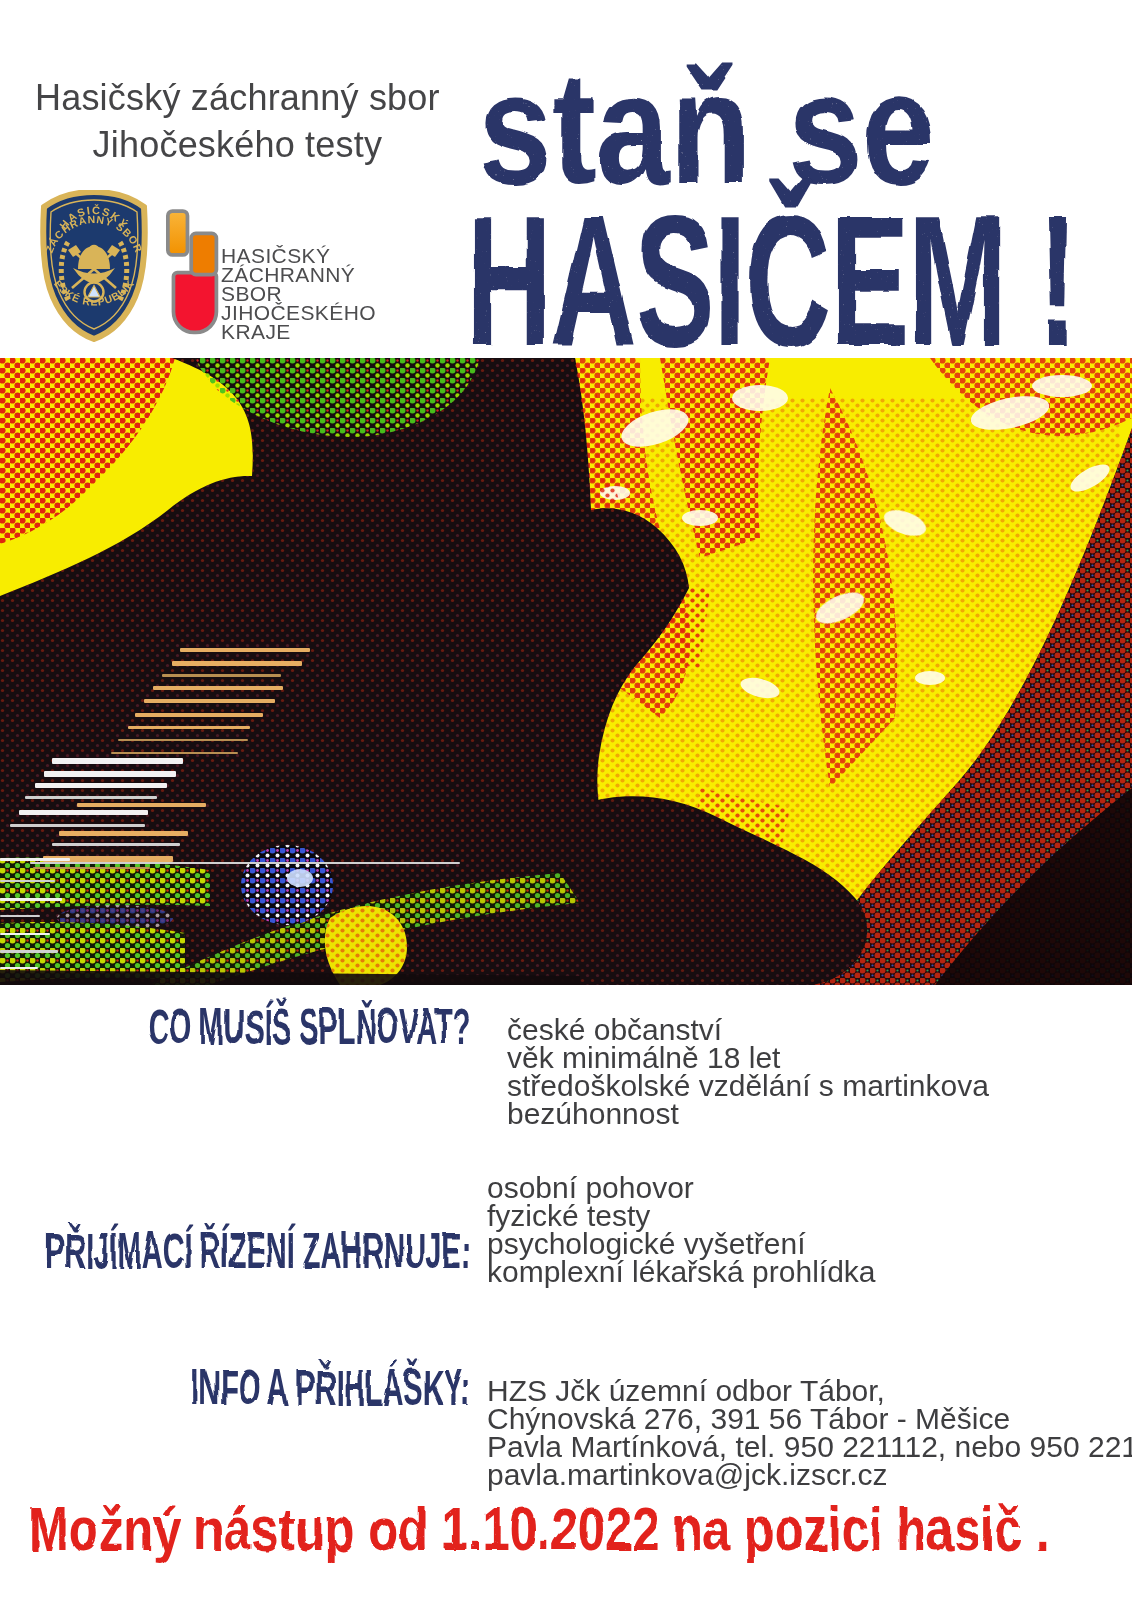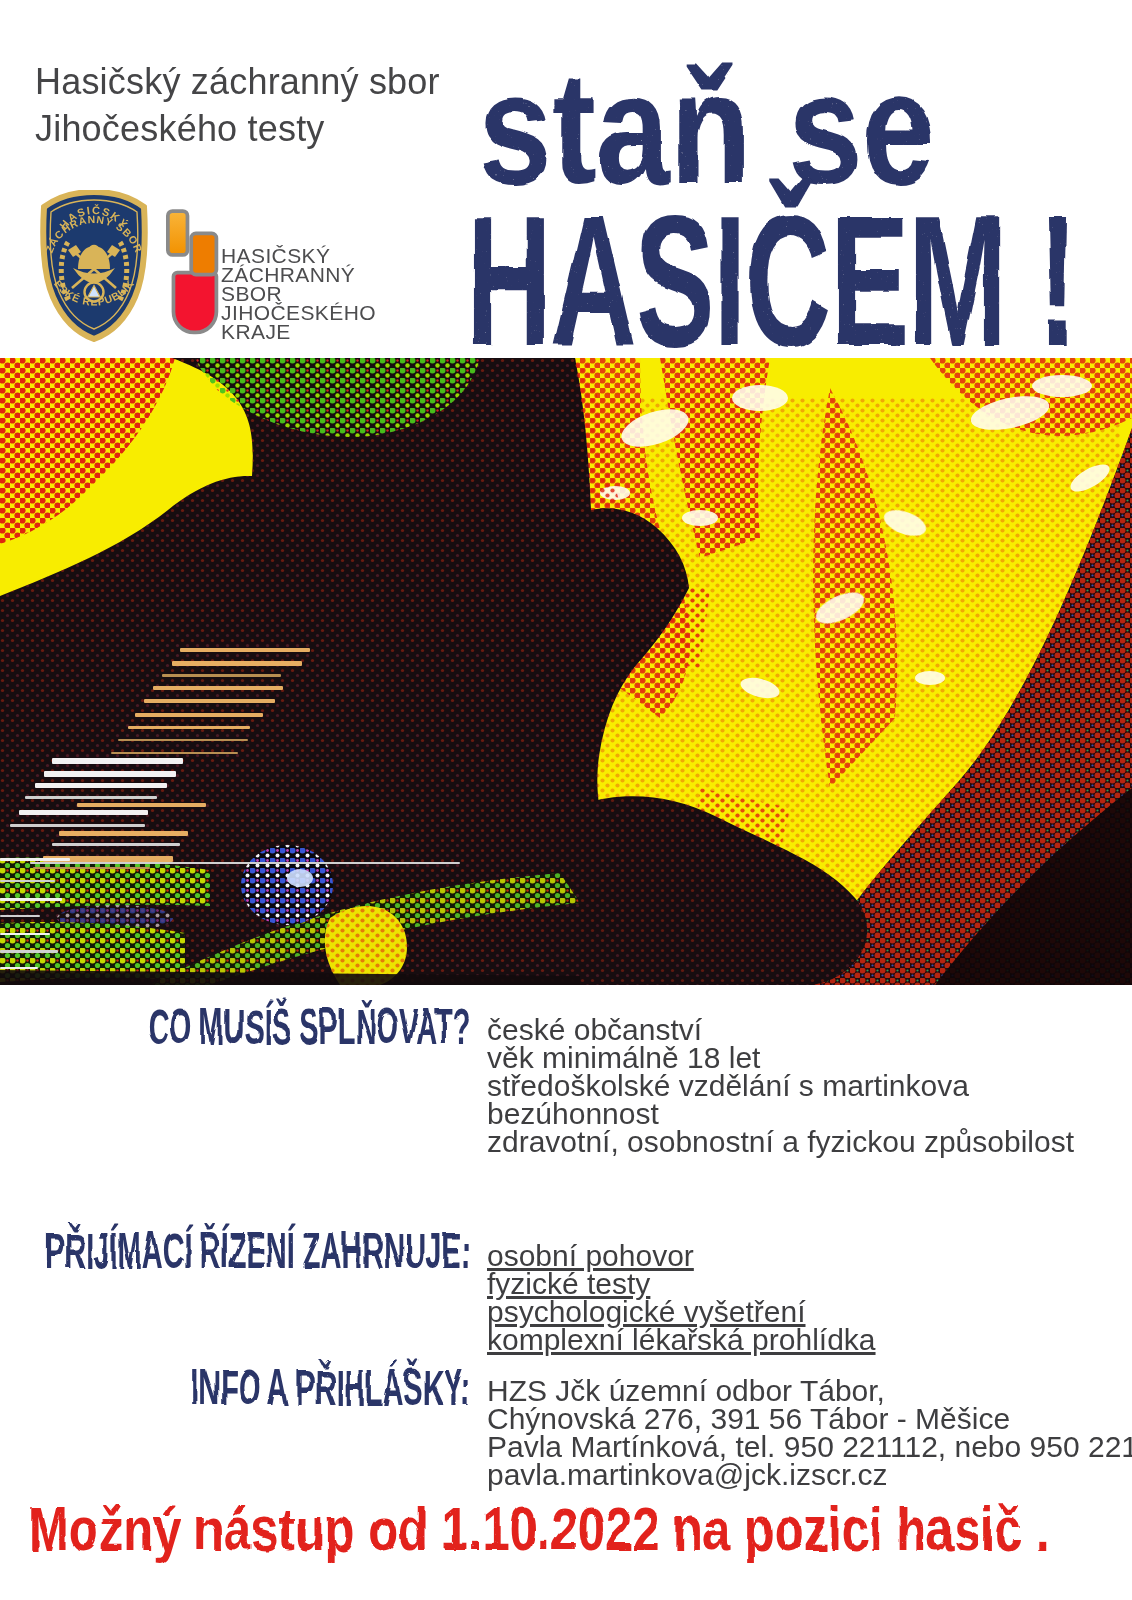--- a/index.html
+++ b/index.html
@@ -3,22 +3,23 @@
 <meta charset="utf-8">
 <style>
   html,body{margin:0;padding:0;}
   body{
     width:1132px;height:1600px;position:relative;background:#ffffff;
     font-family:"Liberation Sans", sans-serif;overflow:hidden;
   }
   .abs{position:absolute;}
   
   .org{
-    left:35px;top:58px;font-size:36px;line-height:47px;color:#454547;
+    left:35px;top:74px;font-size:36px;line-height:47px;color:#454547;
     letter-spacing:0.2px;
+    text-align:center;
   }
   
   .stamp{filter:url(#stampFx);}
   .navy{color:#2b3467;}
   .title-line{font-weight:bold;line-height:1;white-space:nowrap;}
   .t1{left:478px;top:48px;font-size:160px;transform:scaleX(.83);transform-origin:left top;}
   .t2{left:466px;top:188px;font-size:186px;transform:scaleX(.64);transform-origin:left top;letter-spacing:-2px;}
   
   .badge{left:38px;top:190px;}
   .brandmark{left:166px;top:205px;}
@@ -32,21 +33,21 @@
   .sec-head{
     right:662px;text-align:right;font-weight:bold;font-size:50px;line-height:1;
     white-space:nowrap;color:#2b3467;
   }
   .sec-head .cond{display:inline-block;transform:scaleX(.58);transform-origin:right top;}
   .items{
     left:487px;font-size:30px;line-height:28px;color:#3e3e40;white-space:nowrap;
   }
   .items div{height:28px;}
   .h1{top:1002px;} .h2{top:1226px;} .h3{top:1363px;}
-  .l1{top:1016px;} .l2{top:1242px;text-decoration:underline;} .l3{top:1377px;}
+  .l1{top:1016px;margin-left:20px;} .l2{top:1174px;} .l3{top:1377px;}
   
   .footer{
     left:28px;top:1498px;font-size:62px;font-weight:bold;line-height:1;
     color:#e2231e;white-space:nowrap;transform:scaleX(.79);transform-origin:left top;
   }
   svg text{font-family:"Liberation Sans", sans-serif;}
 </style>
 </head>
 <body>
 
@@ -262,21 +263,20 @@
 </svg>
 
 <div class="abs sec-head h1 stamp">
   <span class="cond">CO MUSÍŠ SPLŇOVAT?</span>
 </div>
 <div class="abs items l1">
   <div>české občanství</div>
   <div>věk minimálně 18 let</div>
   <div>středoškolské vzdělání s martinkova</div>
   <div>bezúhonnost</div>
-  <div>zdravotní, osobnostní a fyzickou způsobilost</div>
 </div>
 
 <div class="abs sec-head h2 stamp">
   <span class="cond">PŘIJÍMACÍ ŘÍZENÍ ZAHRNUJE:</span>
 </div>
 <div class="abs items l2">
   <div>osobní pohovor</div>
   <div>fyzické testy</div>
   <div>psychologické vyšetření</div>
   <div>komplexní lékařská prohlídka</div>

